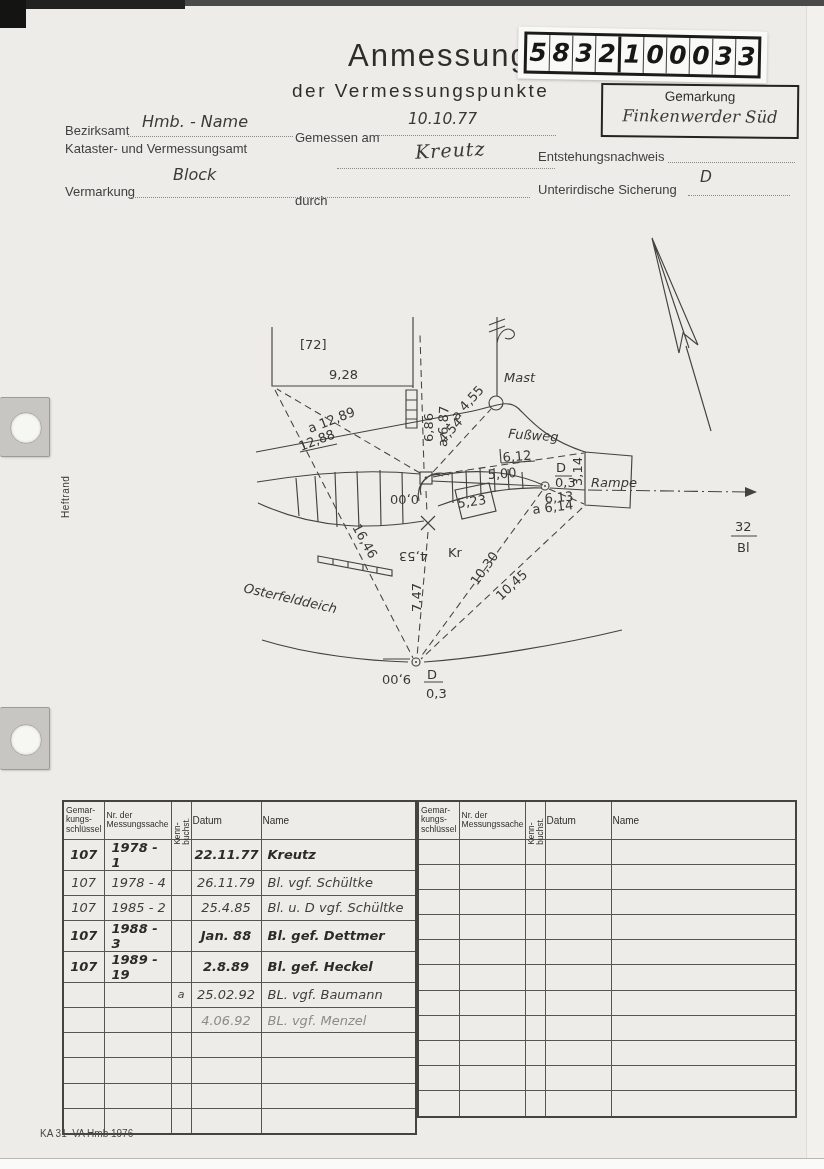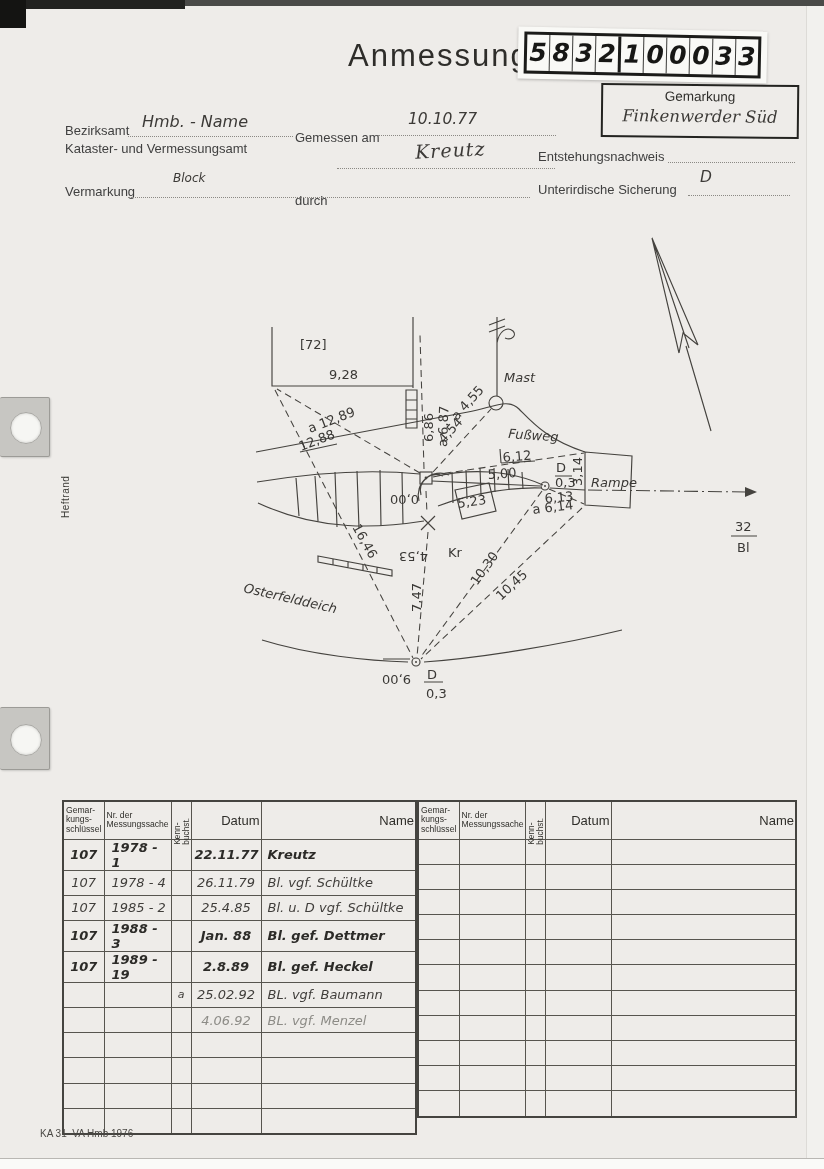--- a/index.html
+++ b/index.html
@@ -33,21 +33,21 @@
   
   .flabel{position:absolute;font-size:13px;color:#404040;}
   .dotline{position:absolute;border-bottom:1.5px dotted #8b8984;}
   .fvalue{position:absolute;font-size:15.5px;}
   
   .vtable{position:absolute;top:800px;border-collapse:collapse;table-layout:fixed;background:transparent;}
   .vtable,.vtable th,.vtable td{border:1px solid #57554f;}
   .vtable{border:2px solid #454440;}
   .vtable th{font-weight:normal;vertical-align:middle;white-space:pre-line;color:#2f2e2a;}
   .th-small{font-size:8.6px;line-height:1.12;text-align:left;padding:1px 2px;}
-  .th-big{font-size:13px;text-align:right;}
+  .th-big{font-size:10px;text-align:left;}
   .th-rot{position:relative;padding:0;}
   .rot{position:absolute;left:-9px;top:15px;width:38px;transform:rotate(-90deg);font-size:8.3px;line-height:1.05;text-align:left;white-space:pre-line;}
   .vtable thead tr{height:38px;}
   .vtable tbody td{height:24.2px;padding:0 3px;font-size:13px;overflow:hidden;}
   .c-key{text-align:center;}
   .c-nr{padding-left:7px !important;margin-left:12px;}
   .c-kenn{text-align:center;font-size:11px !important;}
   .c-datum{text-align:center;}
   .c-name{padding-left:6px !important;}
   .pen{color:#403e3b;}
@@ -76,20 +76,21 @@
 
   <div class="punch" style="top:397px;height:58px;">
     <div class="hole"></div>
   </div>
   <div class="punch" style="top:707px;height:61px;">
     <div class="hole"></div>
   </div>
   <div class="heftrand">Heftrand</div>
 
   <div class="title1">Anmessung</div>
+  <div class="title2">der Vermessungspunkte</div>
 
   <div class="stamp">
     <div class="stamp-box" id="stamp-cells">
         <span class="stamp-digit">5</span>
         <span class="stamp-digit">8</span>
         <span class="stamp-digit">3</span>
         <span class="stamp-digit grp">2</span>
         <span class="stamp-digit">1</span>
         <span class="stamp-digit">0</span>
         <span class="stamp-digit">0</span>
@@ -115,21 +116,21 @@
 
   <div class="flabel" style="left:295px;top:157px;margin-top:36px;">durch</div>
   <div class="dotline" style="left:337px;top:146px;width:218px;height:22px;"></div>
   <div class="fvalue hw-serif" style="left:415px;top:139px;font-size:19px;transform:rotate(-3deg);letter-spacing:1px;">Kreutz</div>
 
   <div class="flabel" style="left:538px;top:149px;">Entstehungsnachweis</div>
   <div class="dotline" style="left:668px;top:140px;width:127px;height:22px;"></div>
 
   <div class="flabel" style="left:65px;top:184px;">Vermarkung</div>
   <div class="dotline" style="left:128px;top:175px;width:402px;height:22px;"></div>
-  <div class="fvalue hw" style="left:173px;top:171px;font-size:12px;">Block</div>
+  <div class="fvalue hw" style="left:173px;top:165px;font-size:16px;">Block</div>
 
   <div class="flabel" style="left:538px;top:182px;">Unterirdische Sicherung</div>
   <div class="dotline" style="left:688px;top:173px;width:102px;height:22px;"></div>
   <div class="fvalue hw" style="left:700px;top:168px;">D</div>
 
   <svg class="sketch" width="590" height="490" viewBox="215 225 590 490">
 
     <g>
       <path class="sk-line" d="M652,238 L698,345 M652,238 L689,348 M652,238 L679,353 M698,345 L683,333 L679,353 M686,346 L711,431"></path>
     </g>

